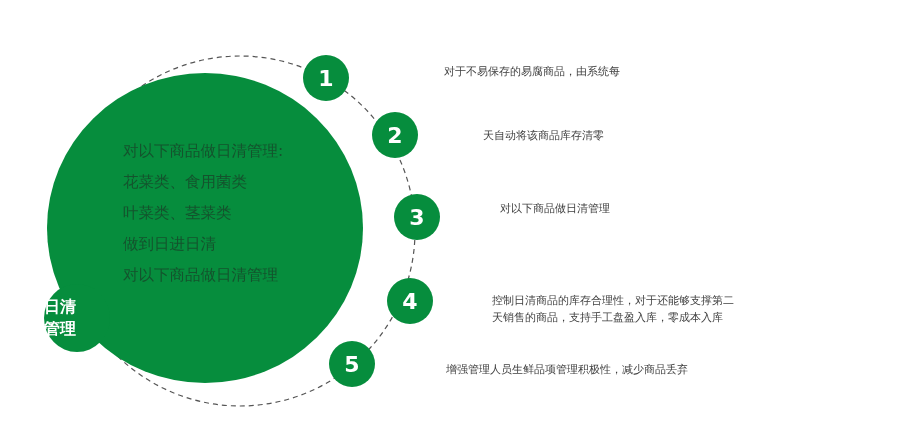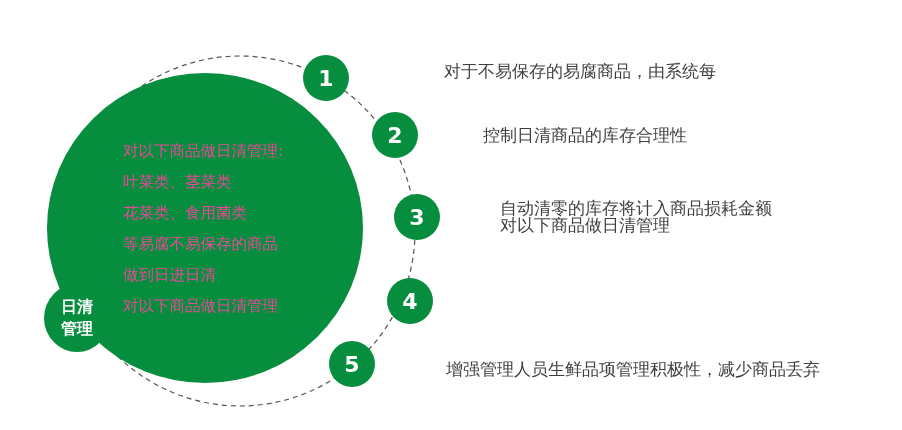--- a/index.html
+++ b/index.html
@@ -4,79 +4,81 @@
   <style>
     html, body { margin: 0; padding: 0; background: #ffffff; }
     body { width: 902px; height: 430px; position: relative; overflow: hidden;
            font-family: "DejaVu Sans", "Liberation Sans", sans-serif; }
     .canvas { position: absolute; left: 0; top: 0; width: 902px; height: 430px; }
     svg.ring { position: absolute; left: 0; top: 0; }
     .big-circle { position: absolute; left: 47px; top: 73px; width: 316px; height: 310px;
                   border-radius: 50%; background: #068d3d; }
     .small-circle { position: absolute; left: 44px; top: 284px; width: 66px; height: 68px;
                     border-radius: 50%; background: #068d3d; color: #ffffff;
-                    display: flex; flex-direction: column; align-items: center; justify-content: center;
+                    display: flex; flex-direction: column; justify-content: center;
                     font-weight: bold; font-size: 16px; line-height: 22px; }
-    .center-text { position: absolute; left: 123px; top: 136px; color: #ec4899;
+    .center-text { position: absolute; left: 123px; top: 136px; color: #14532d;
                    font-size: 15.5px; line-height: 31px; white-space: nowrap; }
     .center-text div { height: 31px; }
     .num { position: absolute; width: 46px; height: 46px; border-radius: 50%;
            background: #068d3d; color: #ffffff; font-weight: bold; font-size: 22px;
            display: flex; align-items: center; justify-content: center; }
-    .desc { position: absolute; color: #3f3f3f; font-size: 17px; line-height: 17px; white-space: nowrap; }
+    .desc { position: absolute; color: #3f3f3f; font-size: 11px; line-height: 17px; white-space: nowrap; }
   </style>
 </head>
 <body>
 
 <div class="canvas">
 
   <svg class="ring" width="902" height="430">
     <circle cx="240" cy="231" r="175" fill="none" stroke="#555555" stroke-width="1.2" stroke-dasharray="5,4"></circle>
   </svg>
 
   <div class="big-circle"></div>
 
   <div class="center-text">
     <div>对以下商品做日清管理:</div>
+    <div>花菜类、食用菌类</div>
     <div>叶菜类、茎菜类</div>
-    <div>花菜类、食用菌类</div>
-    <div>等易腐不易保存的商品</div>
     <div>做到日进日清</div>
     <div>对以下商品做日清管理</div>
   </div>
 
   <div class="small-circle">
     <span>日清</span>
     <span>管理</span>
   </div>
 
   <div class="num" style="left:303px; top:55px;">
     <span>1</span>
   </div>
   <div class="desc" style="left:444px; top:63px;">
     <div>对于不易保存的易腐商品，由系统每</div>
   </div>
 
   <div class="num" style="left:372px; top:112px;">
     <span>2</span>
   </div>
   <div class="desc" style="left:483px; top:127px;">
-    <div>控制日清商品的库存合理性</div>
+    <div>天自动将该商品库存清零</div>
   </div>
 
   <div class="num" style="left:394px; top:194px;">
     <span>3</span>
   </div>
   <div class="desc" style="left:500px; top:200px;">
-    <div>自动清零的库存将计入商品损耗金额</div>
     <div>对以下商品做日清管理</div>
   </div>
 
   <div class="num" style="left:387px; top:278px;">
     <span>4</span>
+  </div>
+  <div class="desc" style="left:492px; top:292px;">
+    <div>控制日清商品的库存合理性，对于还能够支撑第二</div>
+    <div>天销售的商品，支持手工盘盈入库，零成本入库</div>
   </div>
 
   <div class="num" style="left:329px; top:341px;">
     <span>5</span>
   </div>
   <div class="desc" style="left:446px; top:361px;text-align:right;">
     <div>增强管理人员生鲜品项管理积极性，减少商品丢弃</div>
   </div>
 
 </div>

